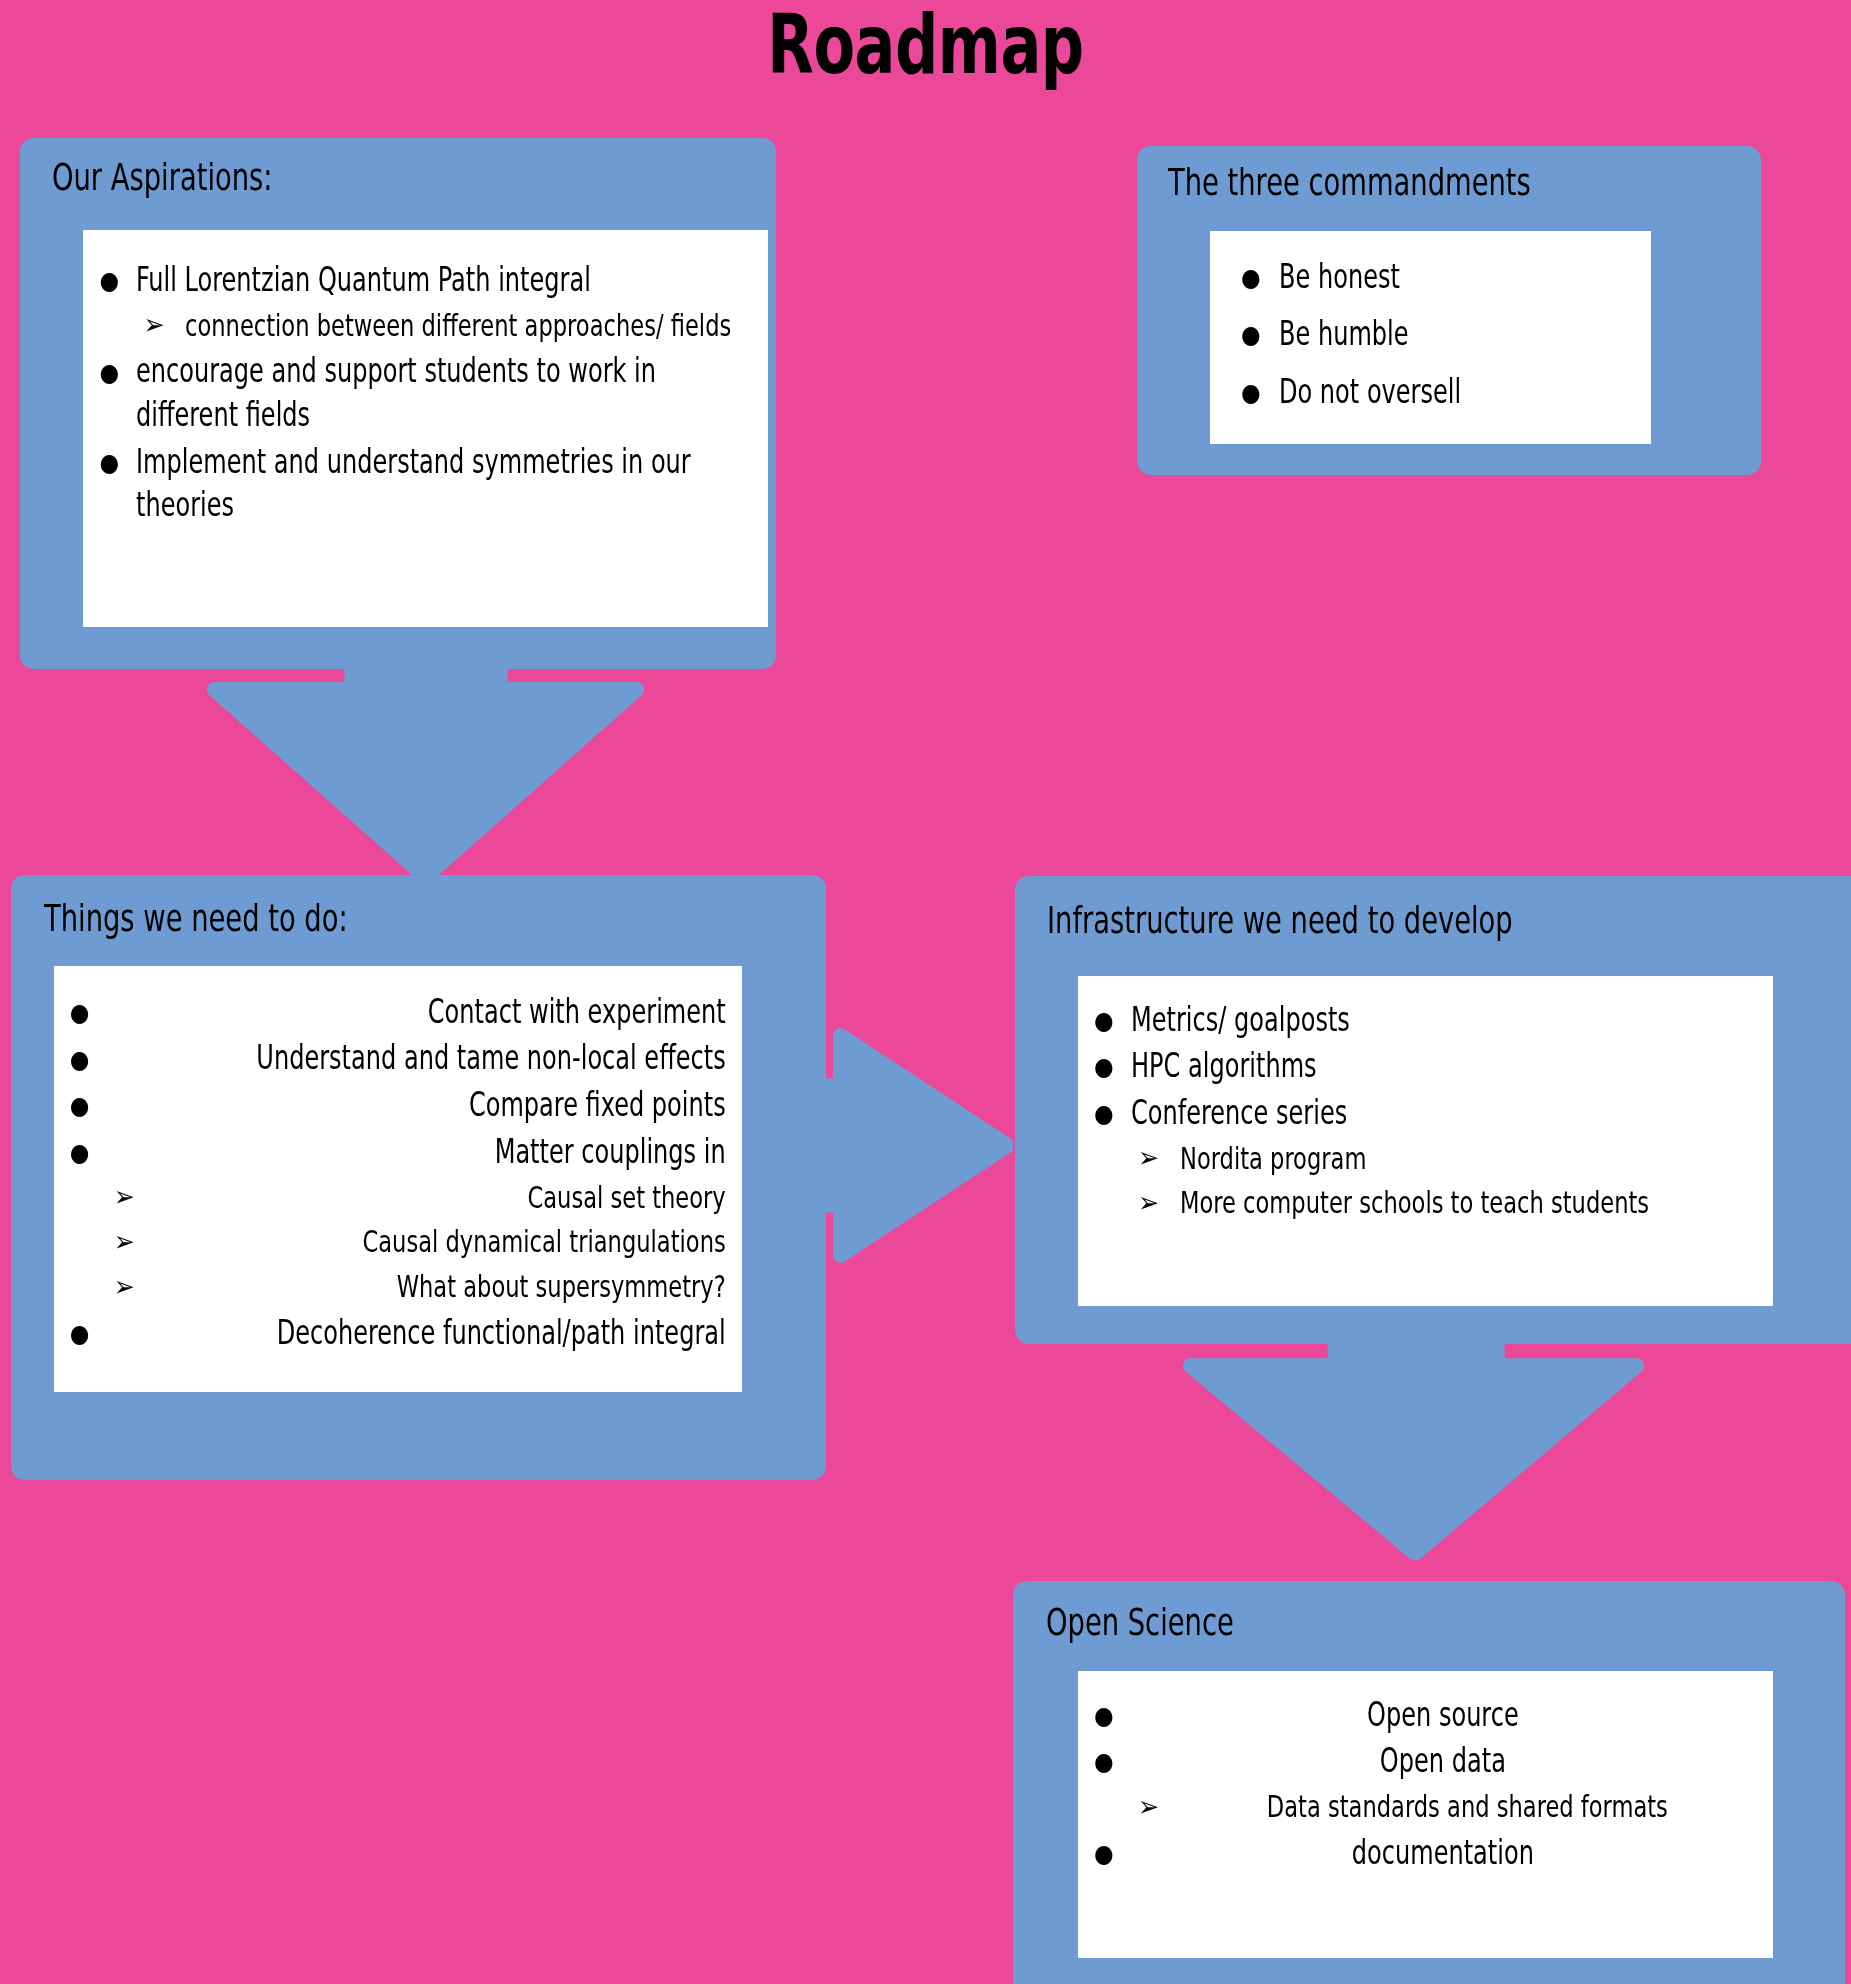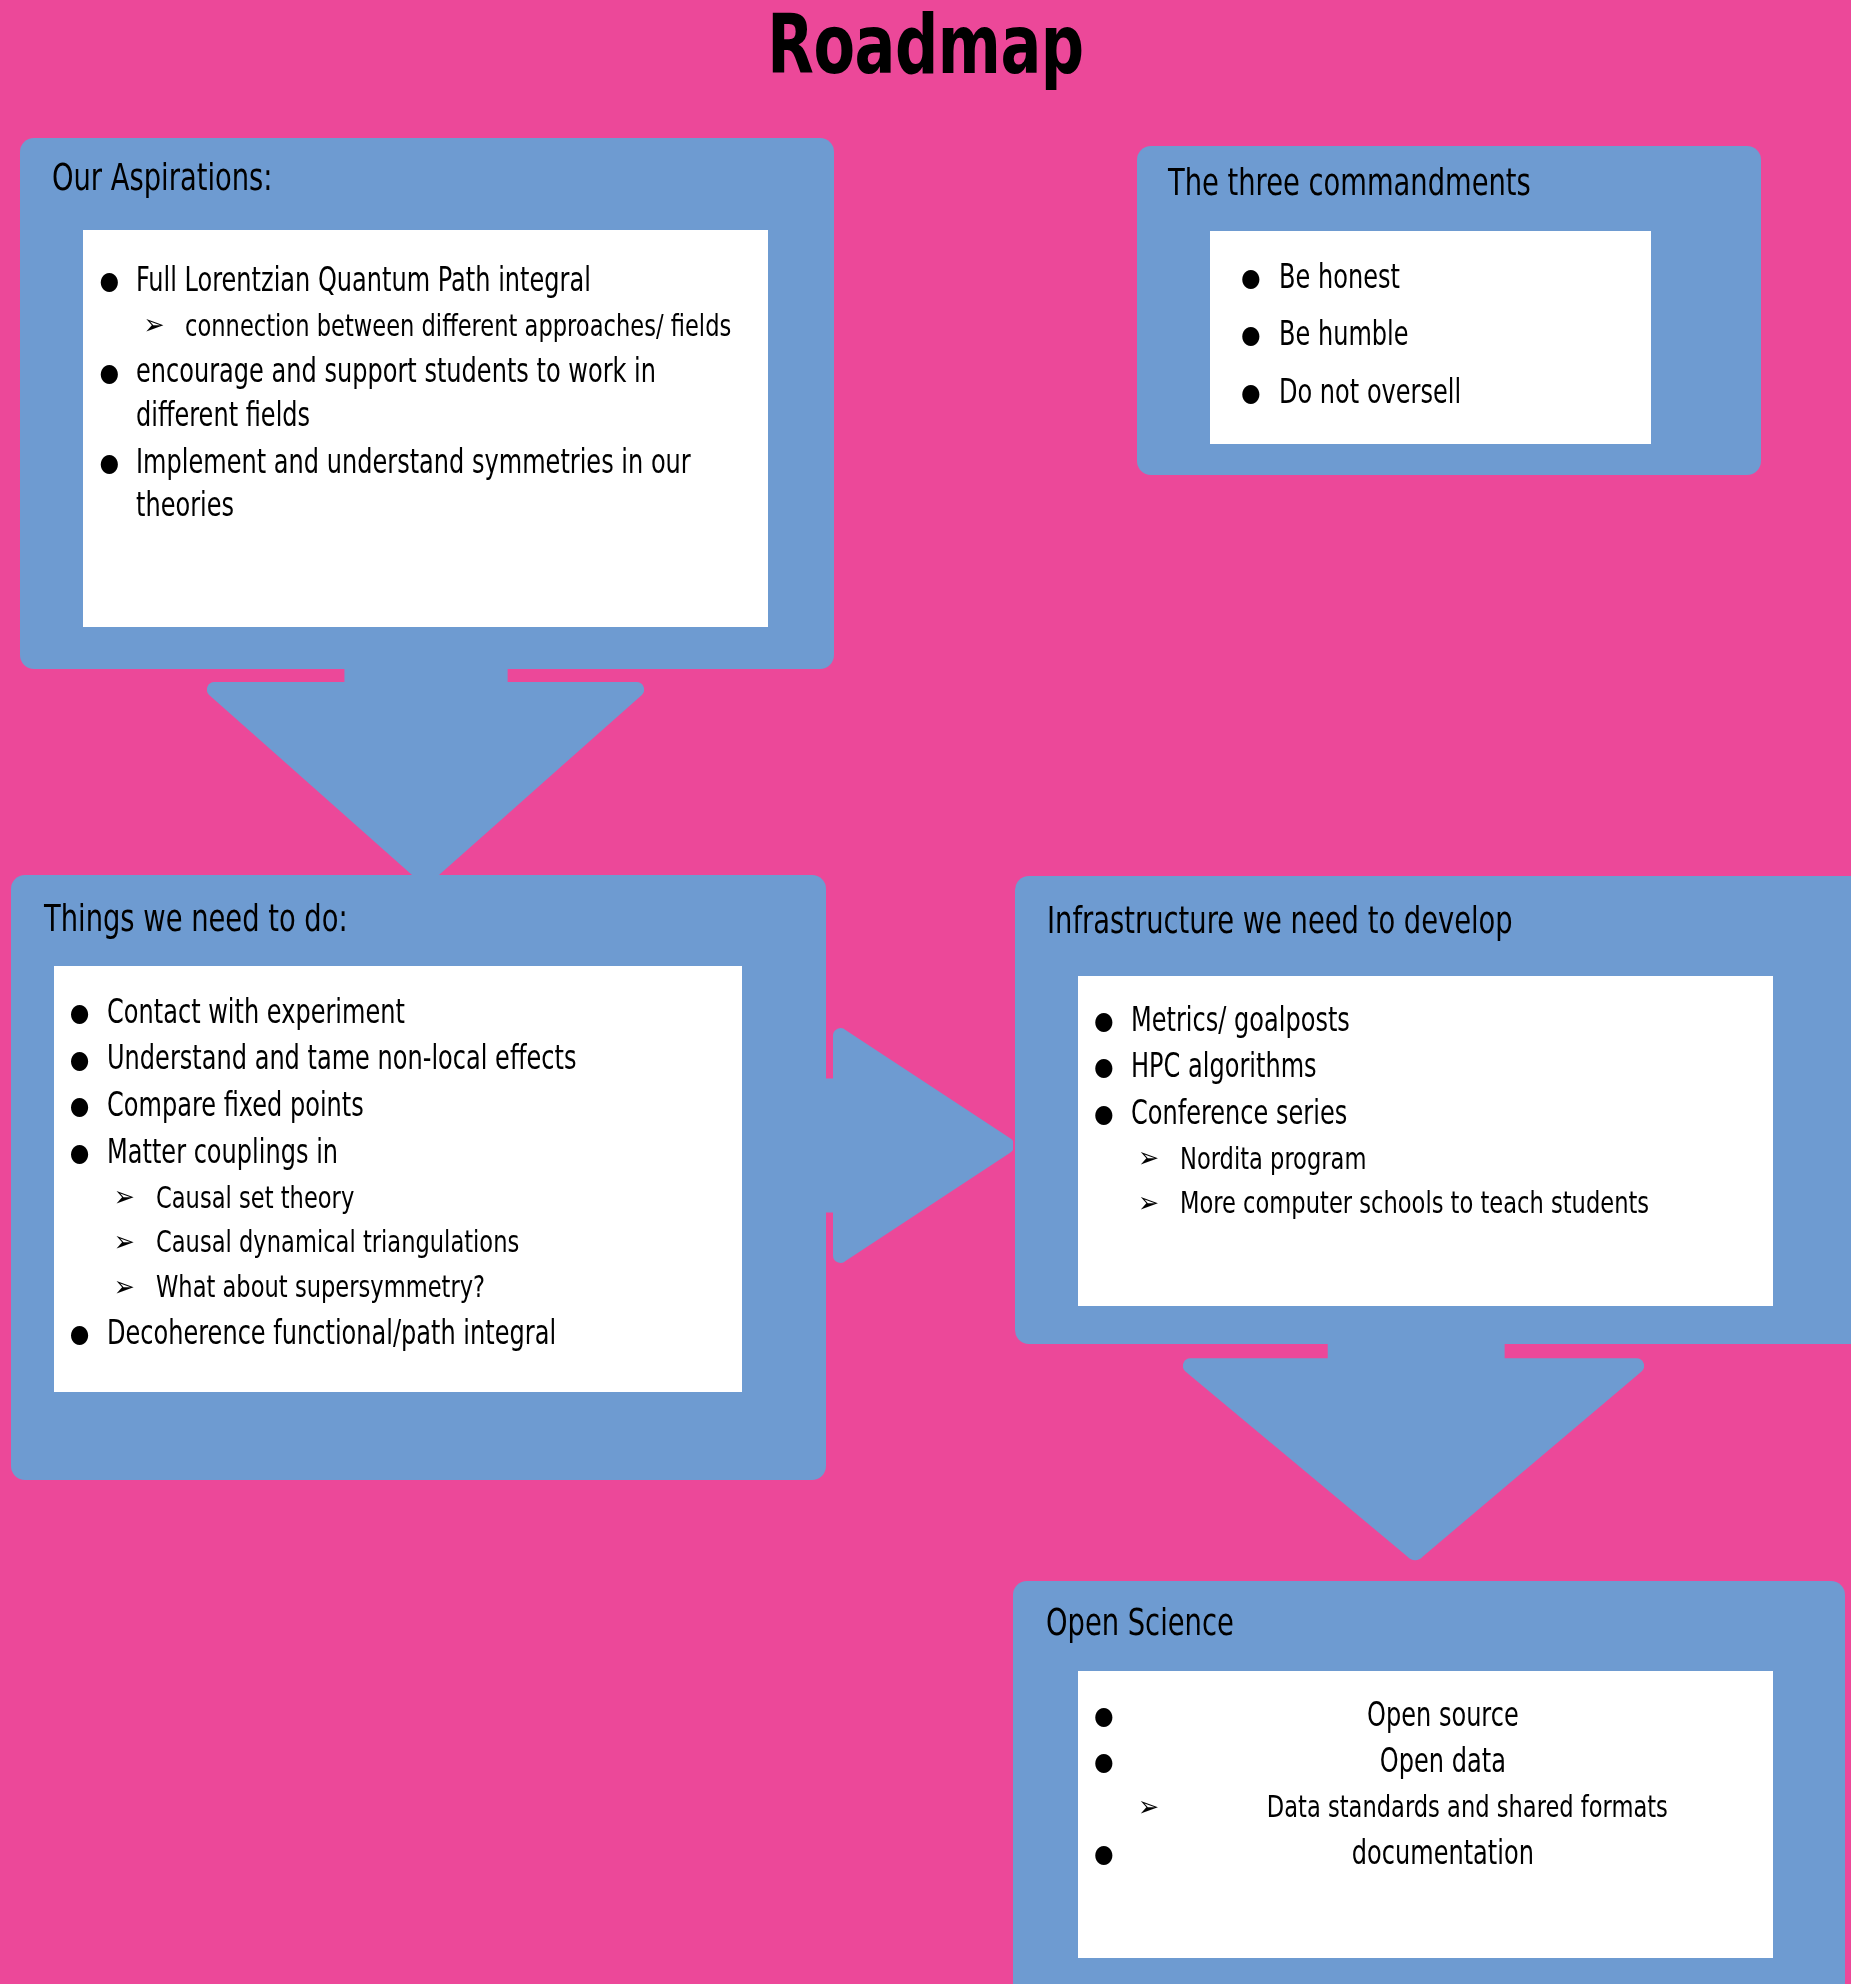--- a/index.html
+++ b/index.html
@@ -56,21 +56,21 @@
     </svg>
   </div>
 
   <div class="arrow" style="left:1183px;top:1309px;width:461px;height:252px;">
     <svg viewBox="0 0 860 470" preserveAspectRatio="none" aria-hidden="true">
       <path d="M 270 0 L 600 0 L 600 92 L 846 92 A 14 14 0 0 1 856 116 L 447 462
                A 18 18 0 0 1 419 462 L 4 116 A 14 14 0 0 1 14 92 L 270 92 Z" fill="#6E9BD1"></path>
     </svg>
   </div>
 
-  <div class="card" style="left:20.4px;top:138px;width:814px;height:531px;">
+  <div class="card" style="left:20.4px;top:138px;width:756px;height:531px;">
     <div class="card-title" style="left:32px;top:20.4px;">Our Aspirations:</div>
     <div class="panel" style="left:63px;top:92px;width:685px;height:397px;padding:28px 23.6px 0 0;">
       <ul class="bl">
 
         <li class="b1">
           <span class="mk">●</span>
           <span class="tx">Full Lorentzian Quantum Path integral</span>
         </li>
 
         <li class="b2">
@@ -109,21 +109,21 @@
 
         <li class="b1" style="padding-left:69px;">
           <span class="mk" style="left:31px;">●</span>
           <span class="tx">Do not oversell</span>
         </li>
 
       </ul>
     </div>
   </div>
 
-  <div class="card" style="left:10.7px;top:875px;width:815px;height:605px;">
+  <div class="card" style="left:10.7px;top:875px;width:815px;height:605px;text-align:right;">
     <div class="card-title" style="left:33px;top:23.6px;">Things we need to do:</div>
     <div class="panel" style="left:43px;top:91px;width:688px;height:426px;padding:23.6px 16px 0 0;">
       <ul class="bl">
 
         <li class="b1">
           <span class="mk">●</span>
           <span class="tx">Contact with experiment</span>
         </li>
 
         <li class="b1">

